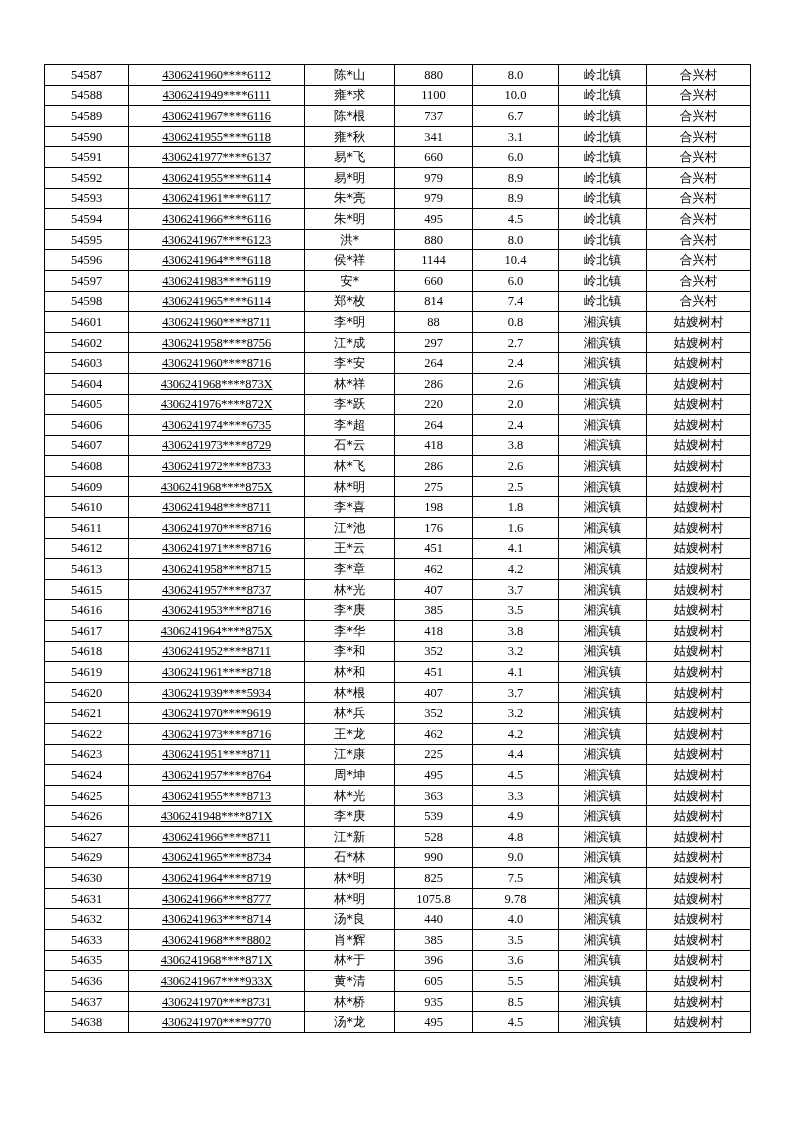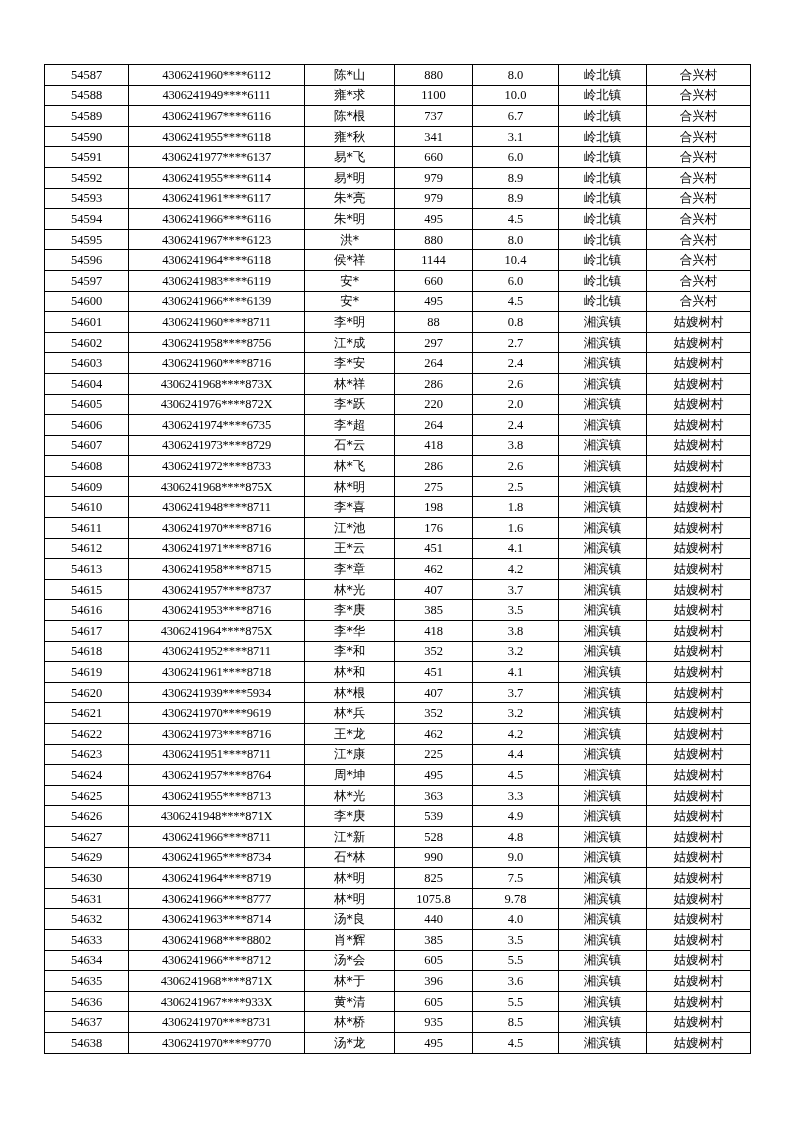--- a/index.html
+++ b/index.html
@@ -41,20 +41,21 @@
   col.c1 { width: 176px; }
   col.c2 { width: 90px; }
   col.c3 { width: 78px; }
   col.c4 { width: 86px; }
   col.c5 { width: 88px; }
   col.c6 { width: 104px; }
 
   td.idcard {
     font-size: 12.5px;
     letter-spacing: -0.2px;
+    text-decoration: underline;
   }
   td.name, td.town, td.village {
     font-family: "DejaVu Sans", "Liberation Sans", sans-serif;
     font-size: 12px;
   }
 </style>
 </head>
 <body>
 
 <div class="page">
@@ -162,25 +163,25 @@
         <tr>
           <td class="seq">54597</td>
           <td class="idcard">4306241983****6119</td>
           <td class="name">安*</td>
           <td class="amount">660</td>
           <td class="area">6.0</td>
           <td class="town">岭北镇</td>
           <td class="village">合兴村</td>
         </tr>
         <tr>
-          <td class="seq">54600</td>
-          <td class="idcard">4306241966****6139</td>
-          <td class="name">安*</td>
-          <td class="amount">495</td>
-          <td class="area">4.5</td>
+          <td class="seq">54598</td>
+          <td class="idcard">4306241965****6114</td>
+          <td class="name">郑*枚</td>
+          <td class="amount">814</td>
+          <td class="area">7.4</td>
           <td class="town">岭北镇</td>
           <td class="village">合兴村</td>
         </tr>
         <tr>
           <td class="seq">54601</td>
           <td class="idcard">4306241960****8711</td>
           <td class="name">李*明</td>
           <td class="amount">88</td>
           <td class="area">0.8</td>
           <td class="town">湘滨镇</td>
@@ -450,29 +451,20 @@
         <tr>
           <td class="seq">54633</td>
           <td class="idcard">4306241968****8802</td>
           <td class="name">肖*辉</td>
           <td class="amount">385</td>
           <td class="area">3.5</td>
           <td class="town">湘滨镇</td>
           <td class="village">姑嫂树村</td>
         </tr>
         <tr>
-          <td class="seq">54634</td>
-          <td class="idcard">4306241966****8712</td>
-          <td class="name">汤*会</td>
-          <td class="amount">605</td>
-          <td class="area">5.5</td>
-          <td class="town">湘滨镇</td>
-          <td class="village">姑嫂树村</td>
-        </tr>
-        <tr>
           <td class="seq">54635</td>
           <td class="idcard">4306241968****871X</td>
           <td class="name">林*于</td>
           <td class="amount">396</td>
           <td class="area">3.6</td>
           <td class="town">湘滨镇</td>
           <td class="village">姑嫂树村</td>
         </tr>
         <tr>
           <td class="seq">54636</td>

